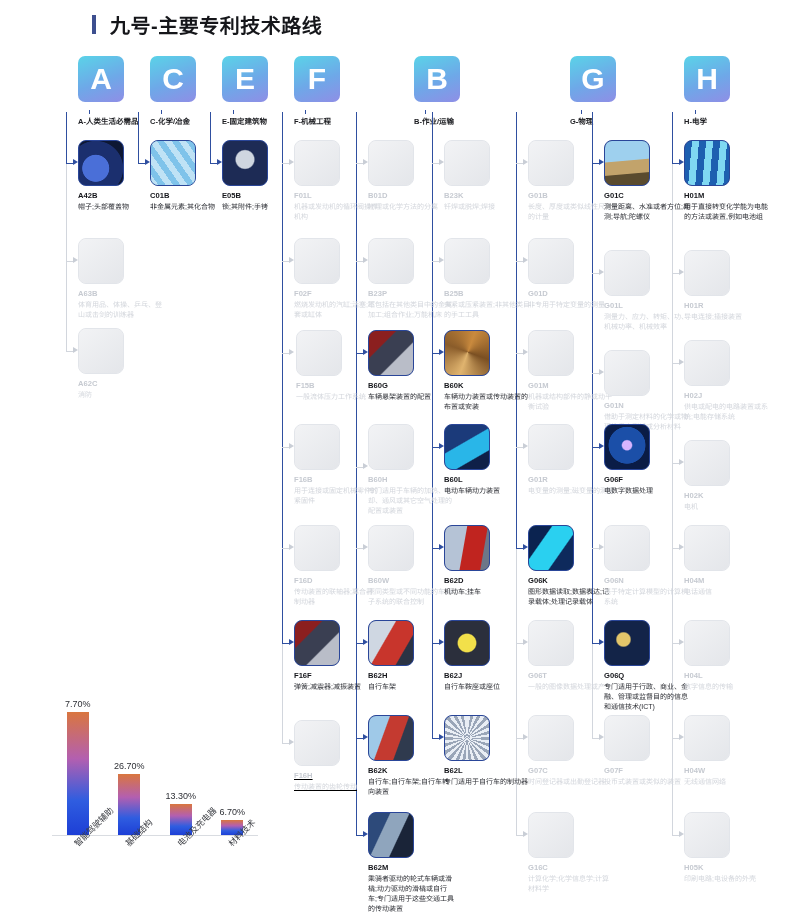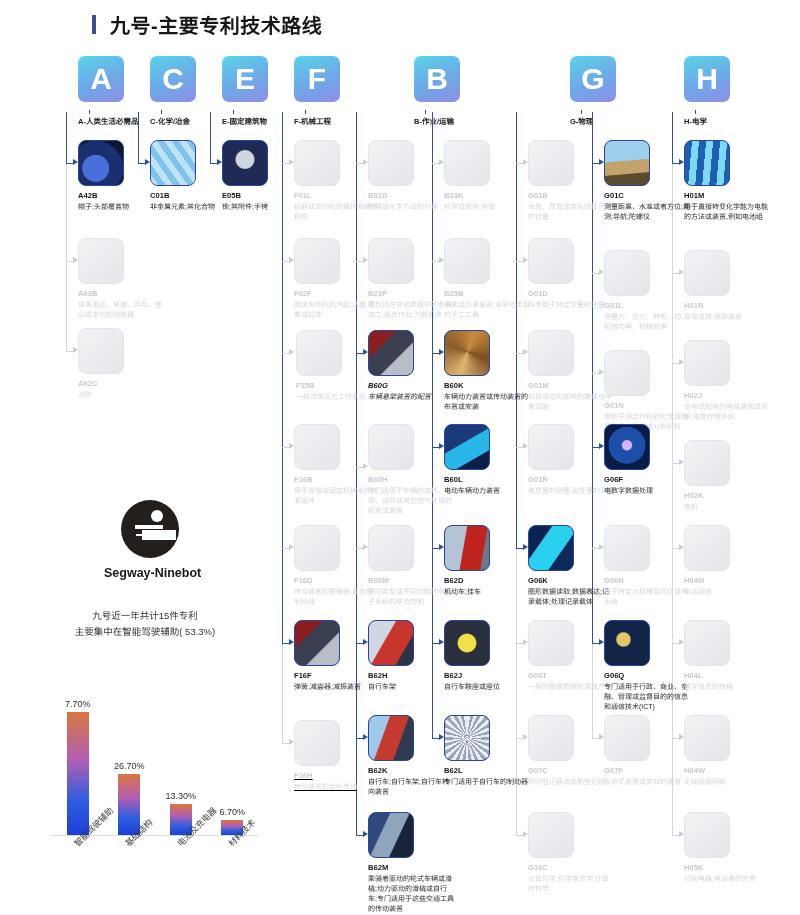--- a/index.html
+++ b/index.html
@@ -364,21 +364,21 @@
         <div class="node-code">B01D</div>
         <div class="node-desc">物理或化学方法的分离</div>
       </div>
       <div class="node dim" style="left: 368px; top: 238px;">
         <div class="node-img">
           <div class="thumb t-grey"></div>
         </div>
         <div class="node-code">B23P</div>
         <div class="node-desc">不包括在其他类目中的金属加工;组合作业;万能机床</div>
       </div>
-      <div class="node" style="left: 368px; top: 330px; font-style: italic;">
+      <div class="node" style="left: 368px; top: 330px;">
         <div class="node-img">
           <div class="thumb t-shock"></div>
         </div>
         <div class="node-code">B60G</div>
         <div class="node-desc">车辆悬架装置的配置</div>
       </div>
       <div class="node dim" style="left: 368px; top: 424px;">
         <div class="node-img">
           <div class="thumb t-grey"></div>
         </div>
@@ -618,30 +618,22 @@
       </div>
       <div class="node dim" style="left: 684px; top: 812px;">
         <div class="node-img">
           <div class="thumb t-grey"></div>
         </div>
         <div class="node-code">H05K</div>
         <div class="node-desc">印刷电路;电设备的外壳</div>
       </div>
     </div>
 
-  <div class="logo-wrap">
-    <div class="logo-circle"></div>
-    <div class="logo-text">Segway-Ninebot</div>
-  </div>
 
   <div class="chart">
-    <div class="chart-title">
-      <div>九号近一年共计15件专利</div>
-      <div>主要集中在智能驾驶辅助( 53.3%)</div>
-    </div>
     <div class="plot" id="plot">
       <div class="axis"></div>
     <div class="bar-col" style="left: 14.75px; position: absolute; bottom: 1px;">
           <div class="bar-val" style="bottom:125.59px">7.70%</div>
           <div class="bar" style="height:122.59px"></div>
         </div>
         <div class="xlab" style="left: 18.75px;">智能驾驶辅助</div>
         <div class="bar-col" style="left: 66.25px; position: absolute; bottom: 1px;">
           <div class="bar-val" style="bottom:64.41px">26.70%</div>
           <div class="bar" style="height:61.410000000000004px"></div>

